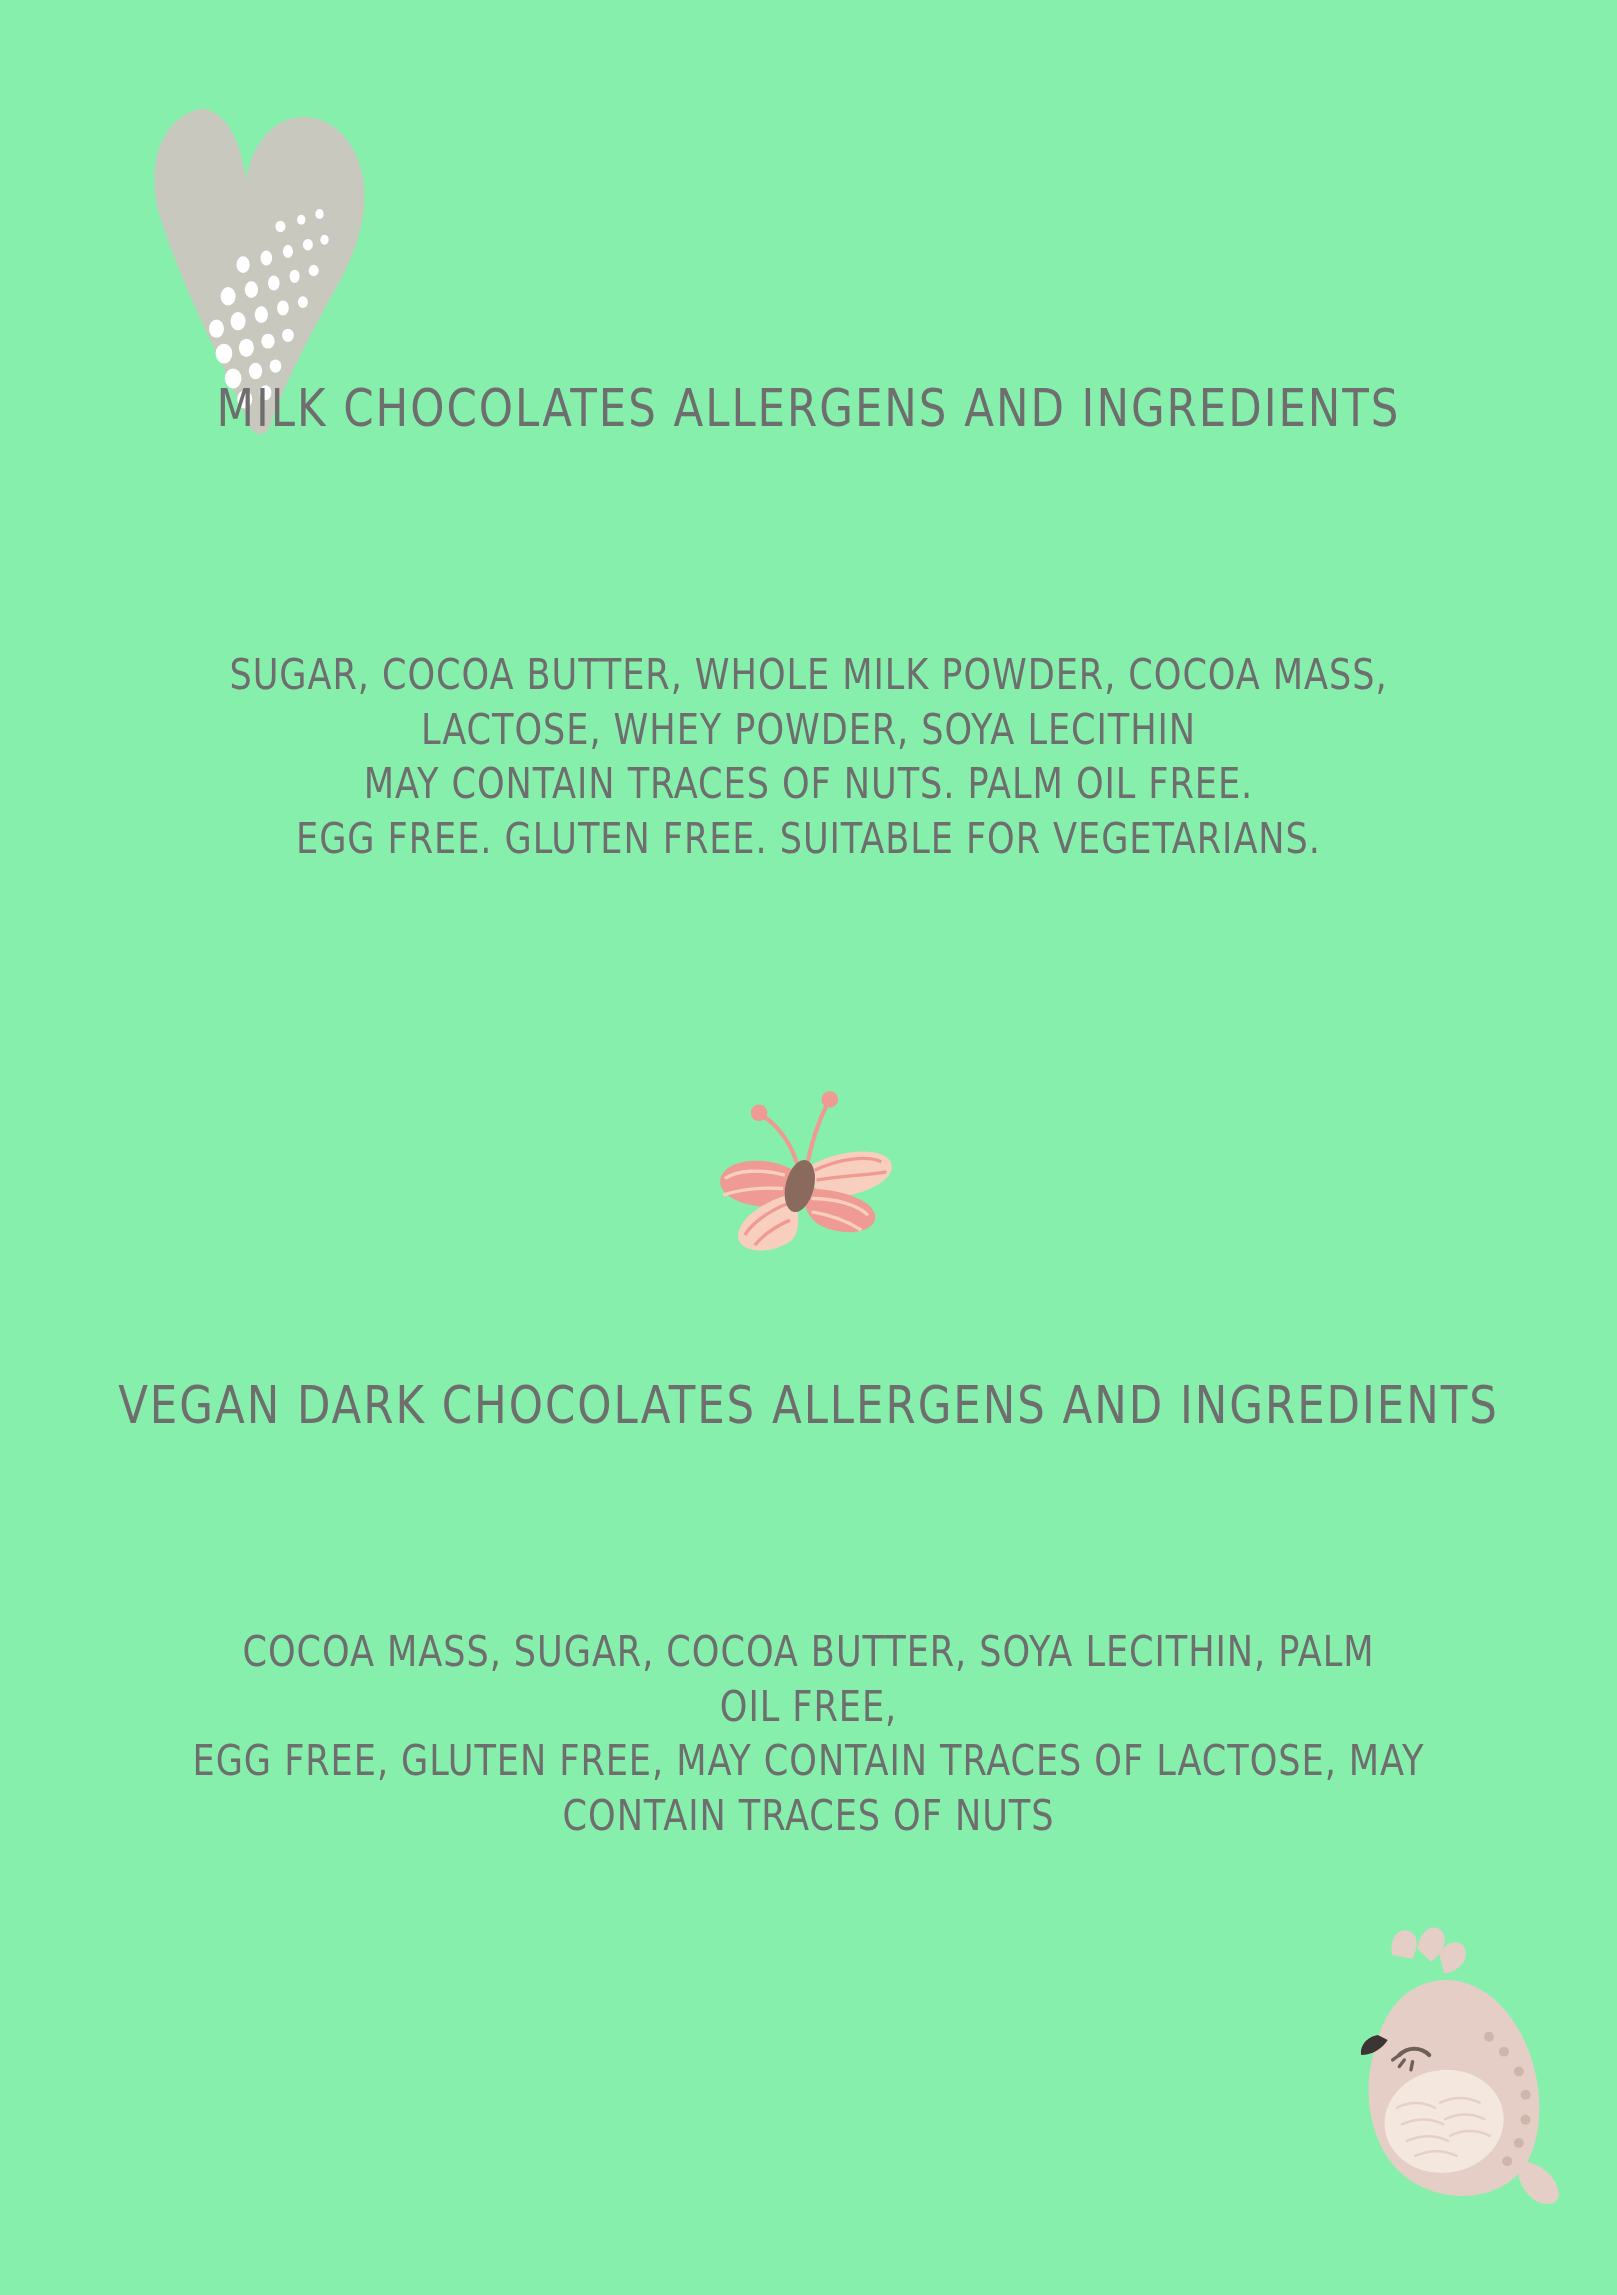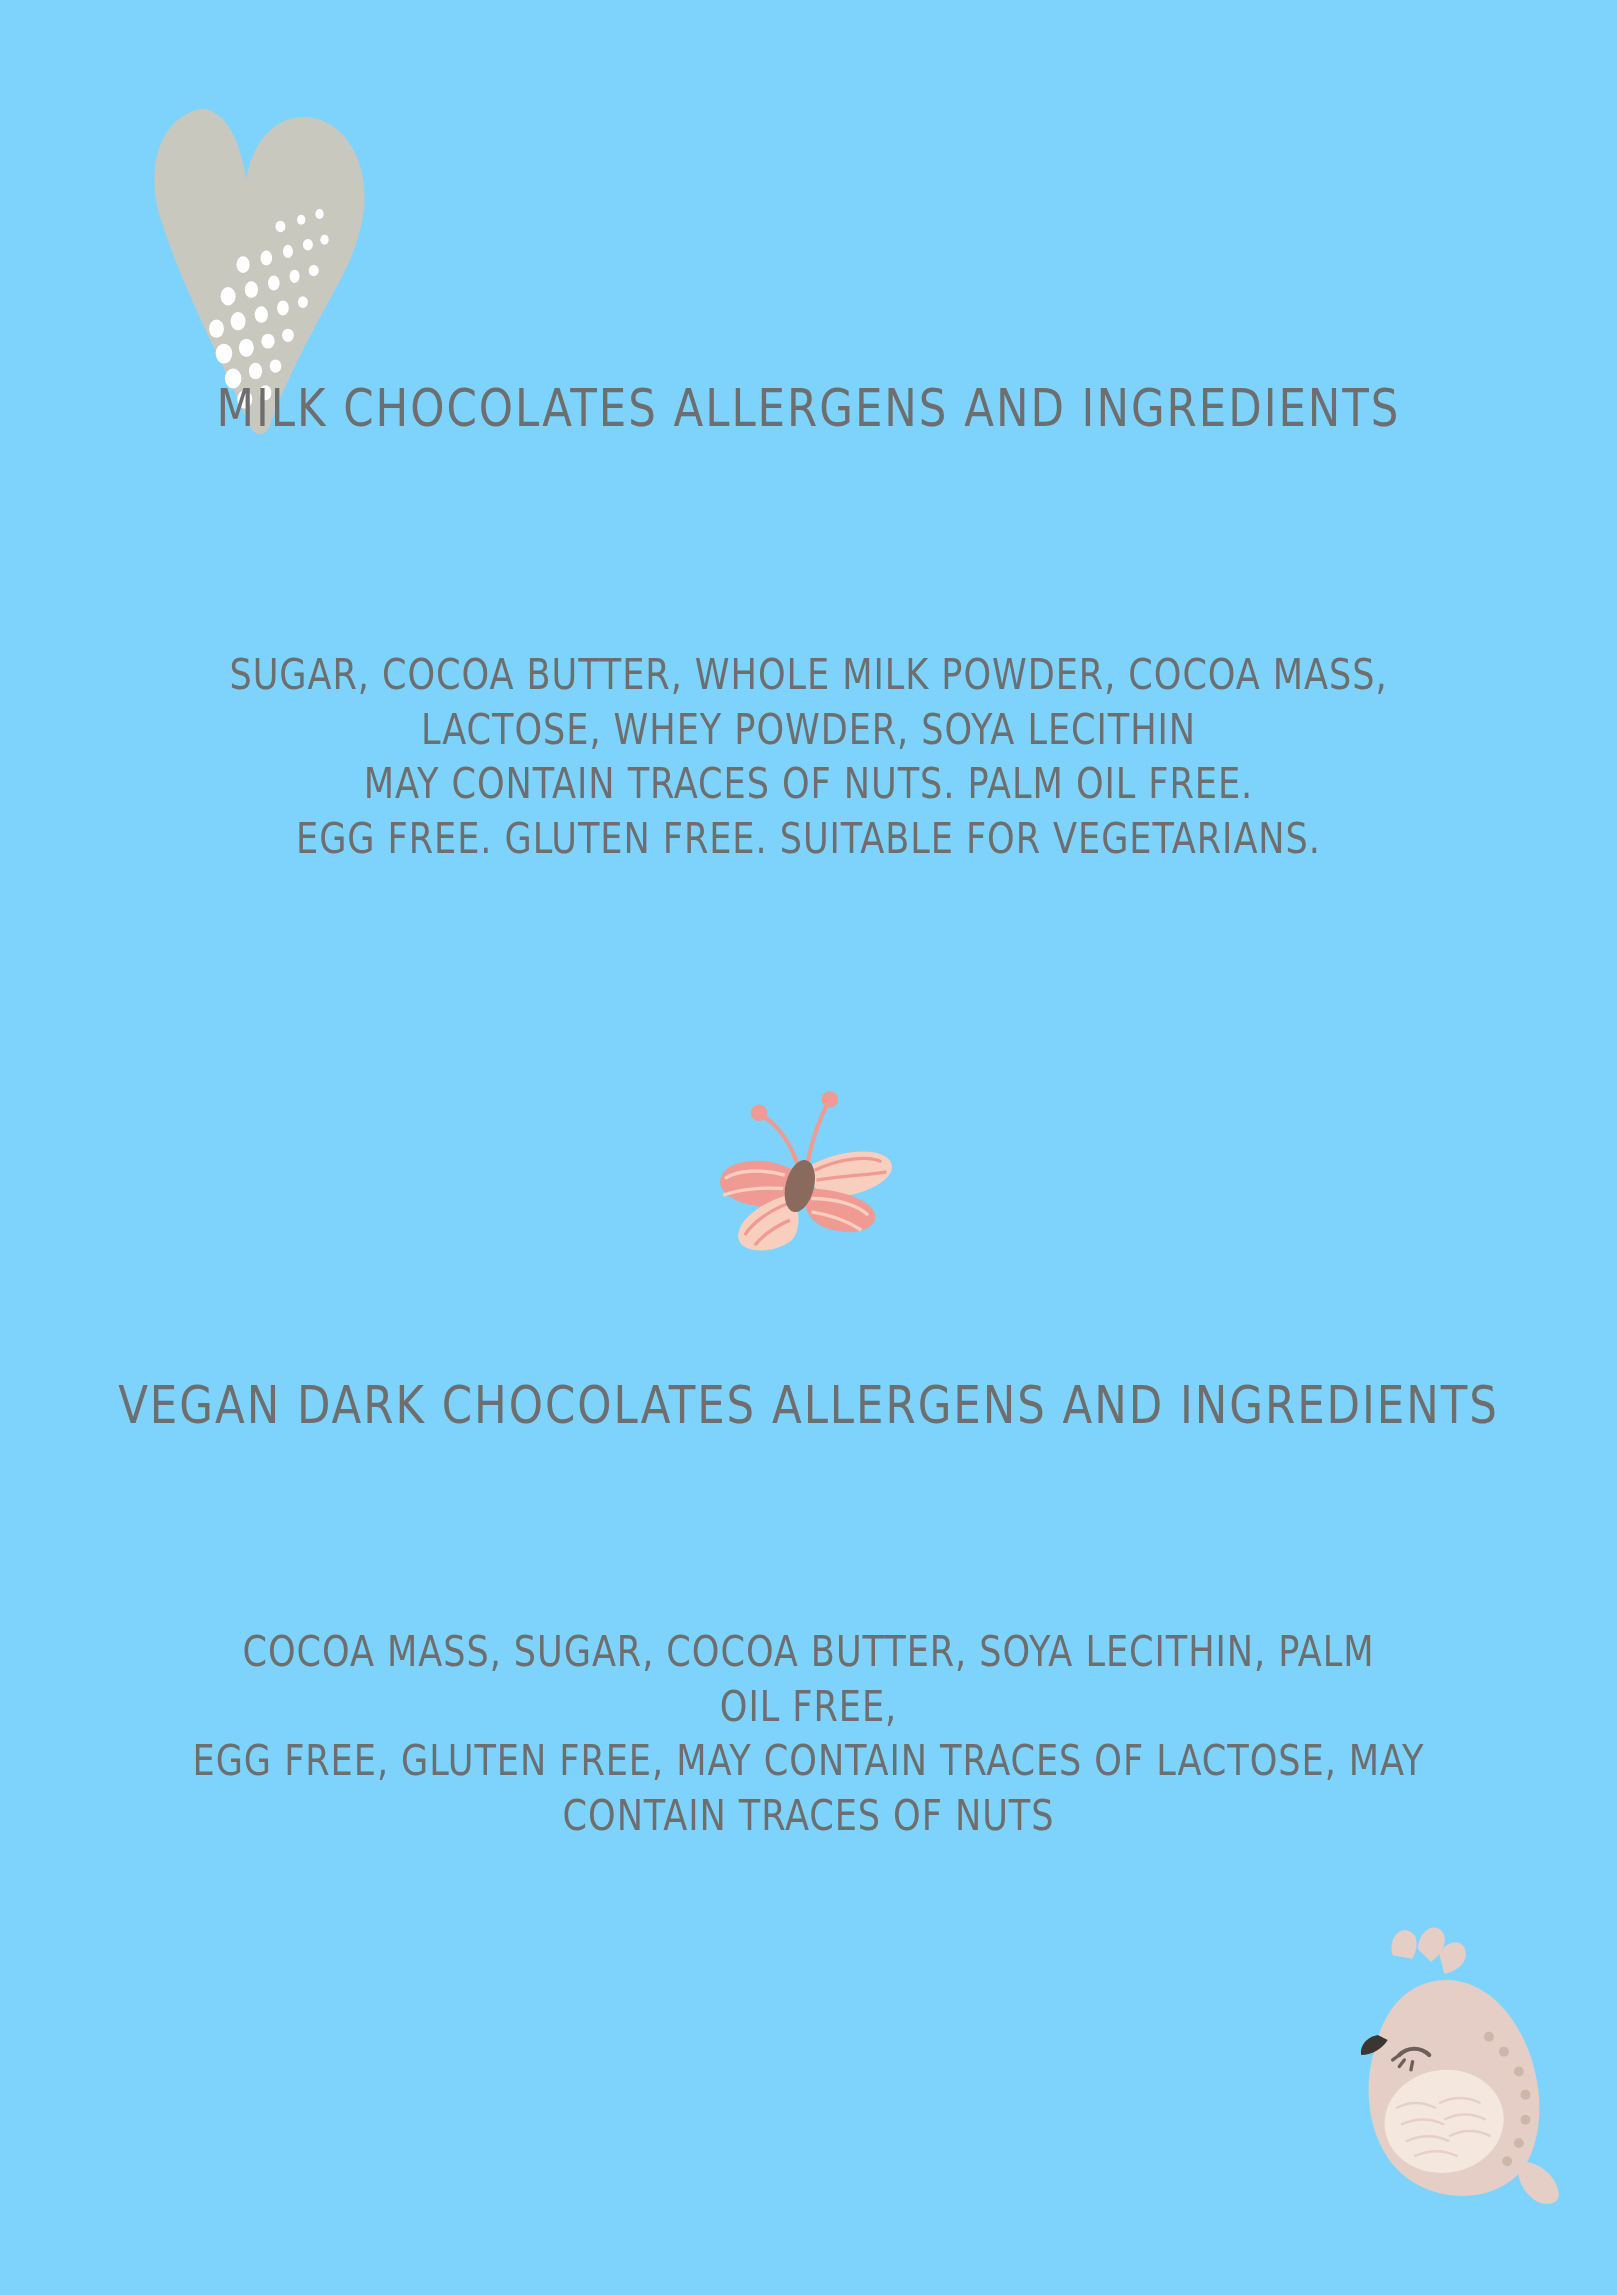--- a/index.html
+++ b/index.html
@@ -12,21 +12,21 @@
     height: 2295px;
     position: relative;
     overflow: hidden;
     font-family: "DejaVu Sans Condensed", "Liberation Sans Narrow", "Liberation Sans", sans-serif;
     color: #6b6b6b;
   }
 
   .page {
     position: absolute;
     inset: 0;
-    background: #7dd3fc;
+    background: #86efac;
   }
 
   
   .art {
     position: absolute;
   }
 
   #heart-art {
     left: 145px;
     top: 100px;

